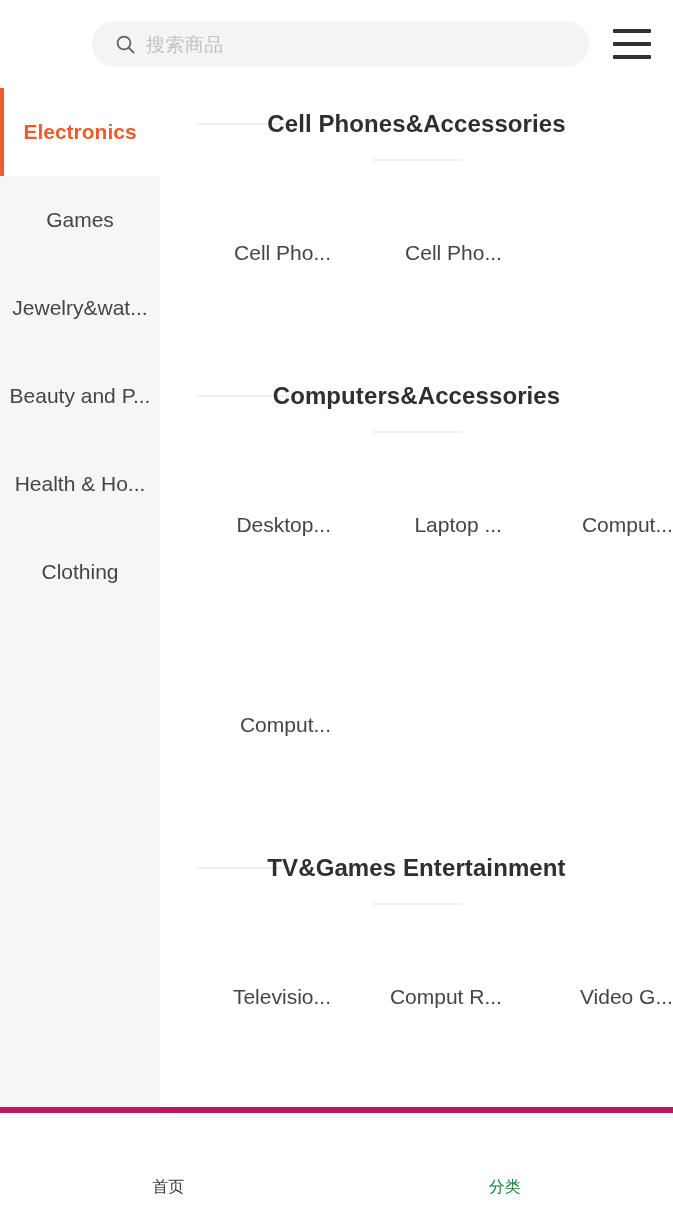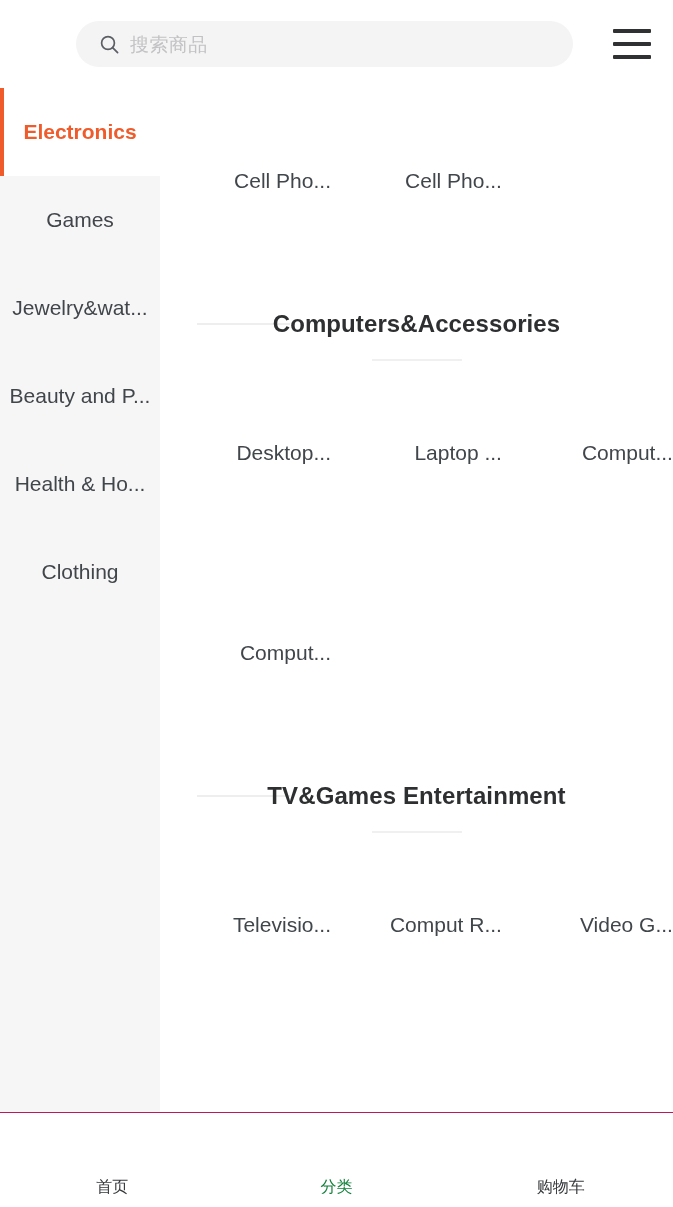--- a/index.html
+++ b/index.html
@@ -36,21 +36,21 @@
     flex: 0 0 88px;
     height: 88px;
     background: #ffffff;
     display: flex;
     align-items: center;
     padding: 0 0 0 0;
   }
 
   .search-box {
     position: absolute;
-    left: 76px;
+    left: 92px;
     top: 21px;
     width: 497px;
     height: 46px;
     border-radius: 23px;
     background: #f4f4f5;
     display: flex;
     align-items: center;
     padding-left: 24px;
     cursor: text;
   }
@@ -90,21 +90,21 @@
     background: #2f3133;
     border-radius: 1px;
   }
 
   
   .body-wrap {
     position: relative;
     flex: 1 1 auto;
     display: flex;
     overflow: hidden;
-    border-bottom: 1px solid #be185d;
+    border-bottom: 6px solid #be185d;
   }
 
   
   .sidebar {
     flex: 0 0 160px;
     width: 160px;
     background: #f6f6f6;
     overflow: hidden;
     position: relative;
   }
@@ -288,20 +288,25 @@
         <span>Health &amp; Ho...</span>
       </div>
       <div class="side-item">
         <span>Clothing</span>
       </div>
     </div>
 
     <div class="content">
 
       <div class="section">
+        <div class="section-head">
+          <span class="rule-left"></span>
+          <span class="section-title">Cell Phones&amp;Accessories</span>
+          <span class="rule-under"></span>
+        </div>
         <div class="grid">
           <div class="grid-cell">
             <span class="cell-thumb"></span>
             <span class="cell-label">Cell Pho...</span>
           </div>
           <div class="grid-cell">
             <span class="cell-thumb"></span>
             <span class="cell-label">Cell Pho...</span>
           </div>
         </div>
@@ -358,18 +363,15 @@
     </div>
   </div>
 
   <div class="tabbar">
     <div class="tab">
       <span class="tab-label">首页</span>
     </div>
     <div class="tab active">
       <span class="tab-label">分类</span>
     </div>
-    <div class="tab">
-      <span class="tab-label">购物车</span>
-    </div>
   </div>
 
 </div>
 
 </body></html>

